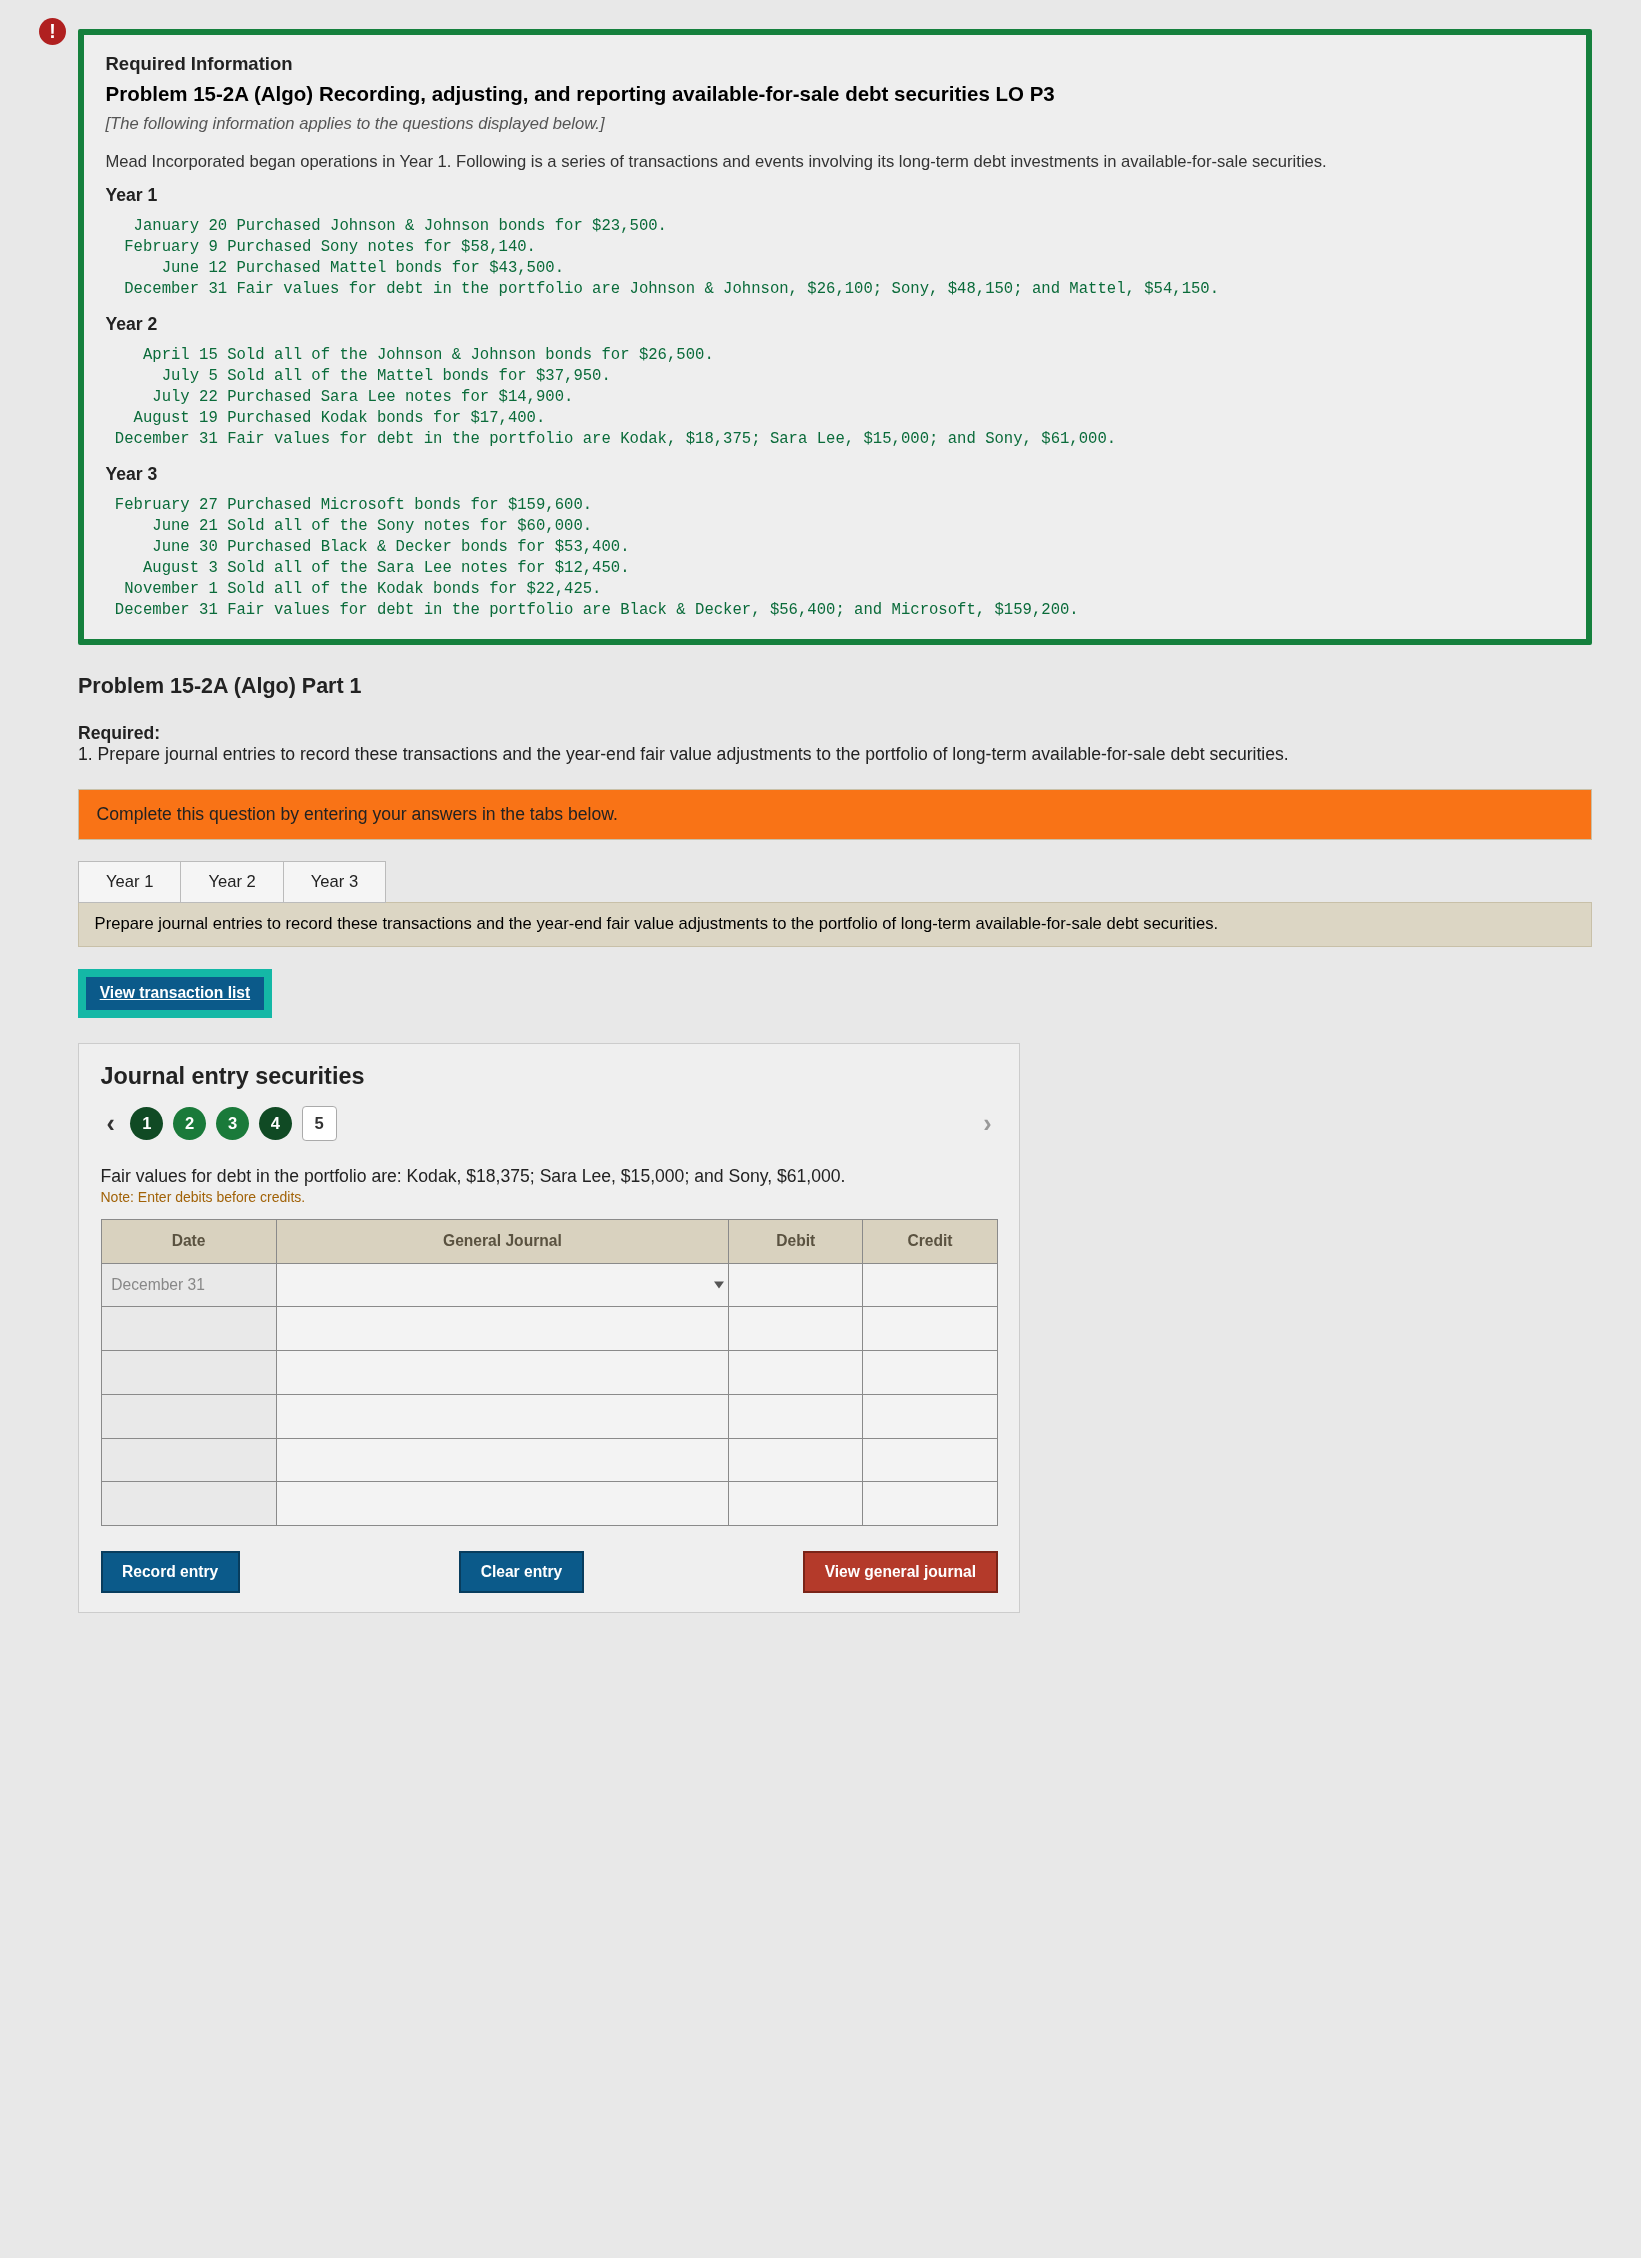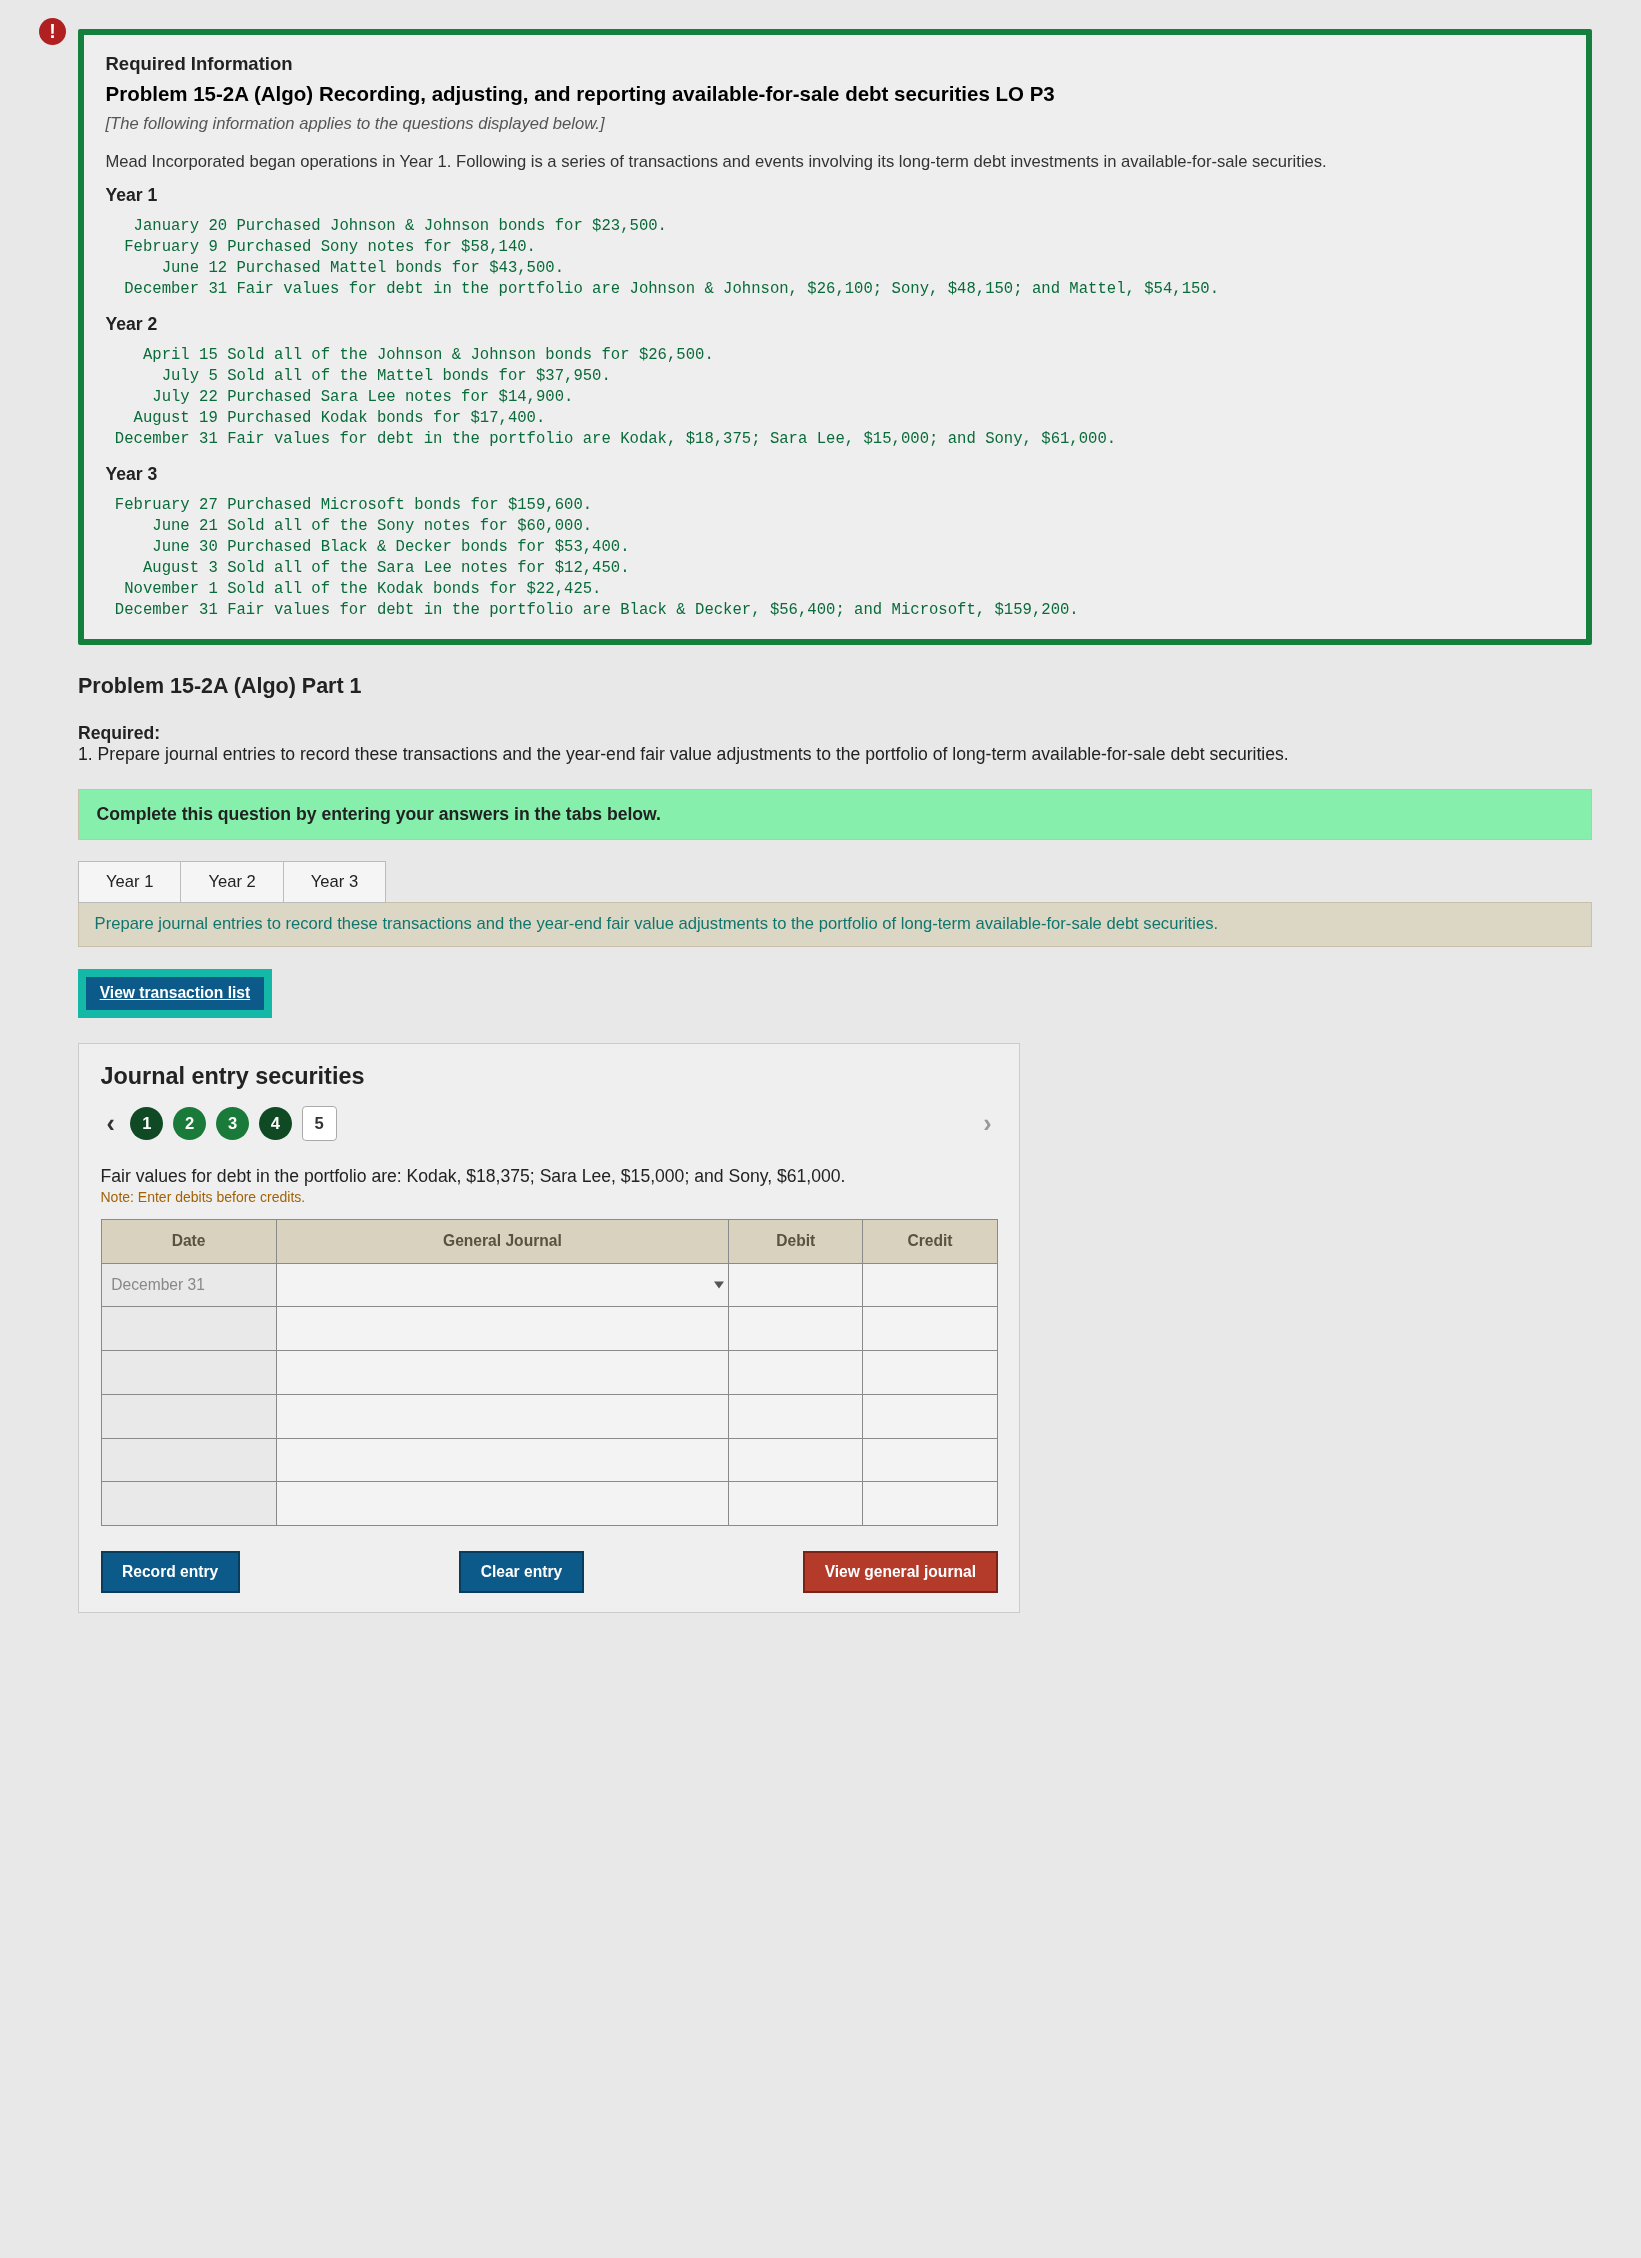--- a/index.html
+++ b/index.html
@@ -8,25 +8,25 @@
 .info-box{border:6px solid #15803d;background:#eee;padding:17.6px 21.5px;margin-bottom:29px;border-radius:2px}
 .ri-title{font-weight:bold;font-size:18.5px;margin-bottom:7.8px}
 .prob-title{font-weight:bold;font-size:20.5px;color:#000;margin-bottom:7.8px}
 .italic-note{font-style:italic;color:#555;margin-bottom:17.6px}
 .narr{margin-bottom:6px;color:#333}
 .yrhead{font-weight:bold;font-size:17.6px;margin:13.7px 0 9.8px 0}
 .mono{font-family:"Courier New",monospace;font-size:15.6px;color:#0a6b3a;white-space:pre;line-height:1.35}
 .section-title{font-weight:bold;font-size:21.5px;margin:29px 0 24.4px 0}
 .req-head{font-weight:bold;font-size:17.6px}
 .req-body{font-size:17.6px;margin-bottom:24.4px}
-.tabs-instr{background:#86efac;border:1px solid #c8c0a8;padding:13.7px 17.6px;font-weight:bold;font-size:17.6px;margin-bottom:21.5px}
+.tabs-instr{background:#f97316;border:1px solid #c8c0a8;padding:13.7px 17.6px;font-weight:normal;font-size:17.6px;margin-bottom:21.5px}
 .tabs-row{display:flex;gap:0;margin-bottom:0}
 .tab{border:1px solid #bbb;background:#f5f5f5;padding:9.8px 27px;font-size:16.6px;cursor:pointer}
 .tab+.tab{border-left:none}
-.inner-instr{background:#dcd6c4;border:1px solid #c8c0a8;padding:11.7px 15.6px;font-size:16.6px;color:#0f766e;margin-top:-1px;margin-bottom:21.5px}
+.inner-instr{background:#dcd6c4;border:1px solid #c8c0a8;padding:11.7px 15.6px;font-size:16.6px;color:#000000;margin-top:-1px;margin-bottom:21.5px}
 .vt-btn{display:inline-block;background:#0b5a8a;color:#fff;border:8px solid #14b8a6;padding:7.8px 13.7px;font-weight:bold;font-size:15.6px;text-decoration:underline;cursor:pointer}
 .worksheet{border:1px solid #ccc;background:#efefef;margin-top:24.4px;padding:19.5px 21.5px;width:897px}
 .ws-title{font-weight:bold;font-size:23.4px;margin-bottom:15.6px}
 .pager{display:flex;align-items:center;gap:9.8px;margin-bottom:23.4px}
 .chev{font-size:25px;font-weight:bold;color:#333;cursor:pointer;padding:0 5.9px}
 .chev.right{color:#999}
 .pg{width:33px;height:33px;border-radius:50%;background:#1a7a3a;color:#fff;font-weight:bold;text-align:center;line-height:33px;font-size:16.6px;cursor:pointer}
 .pg.dark{background:#104a24}
 .pg.sq{border-radius:3.9px;background:#fff;border:1px solid #aaa;color:#333}
 .entry-desc{font-size:17.6px;color:#222;line-height:1.4}

